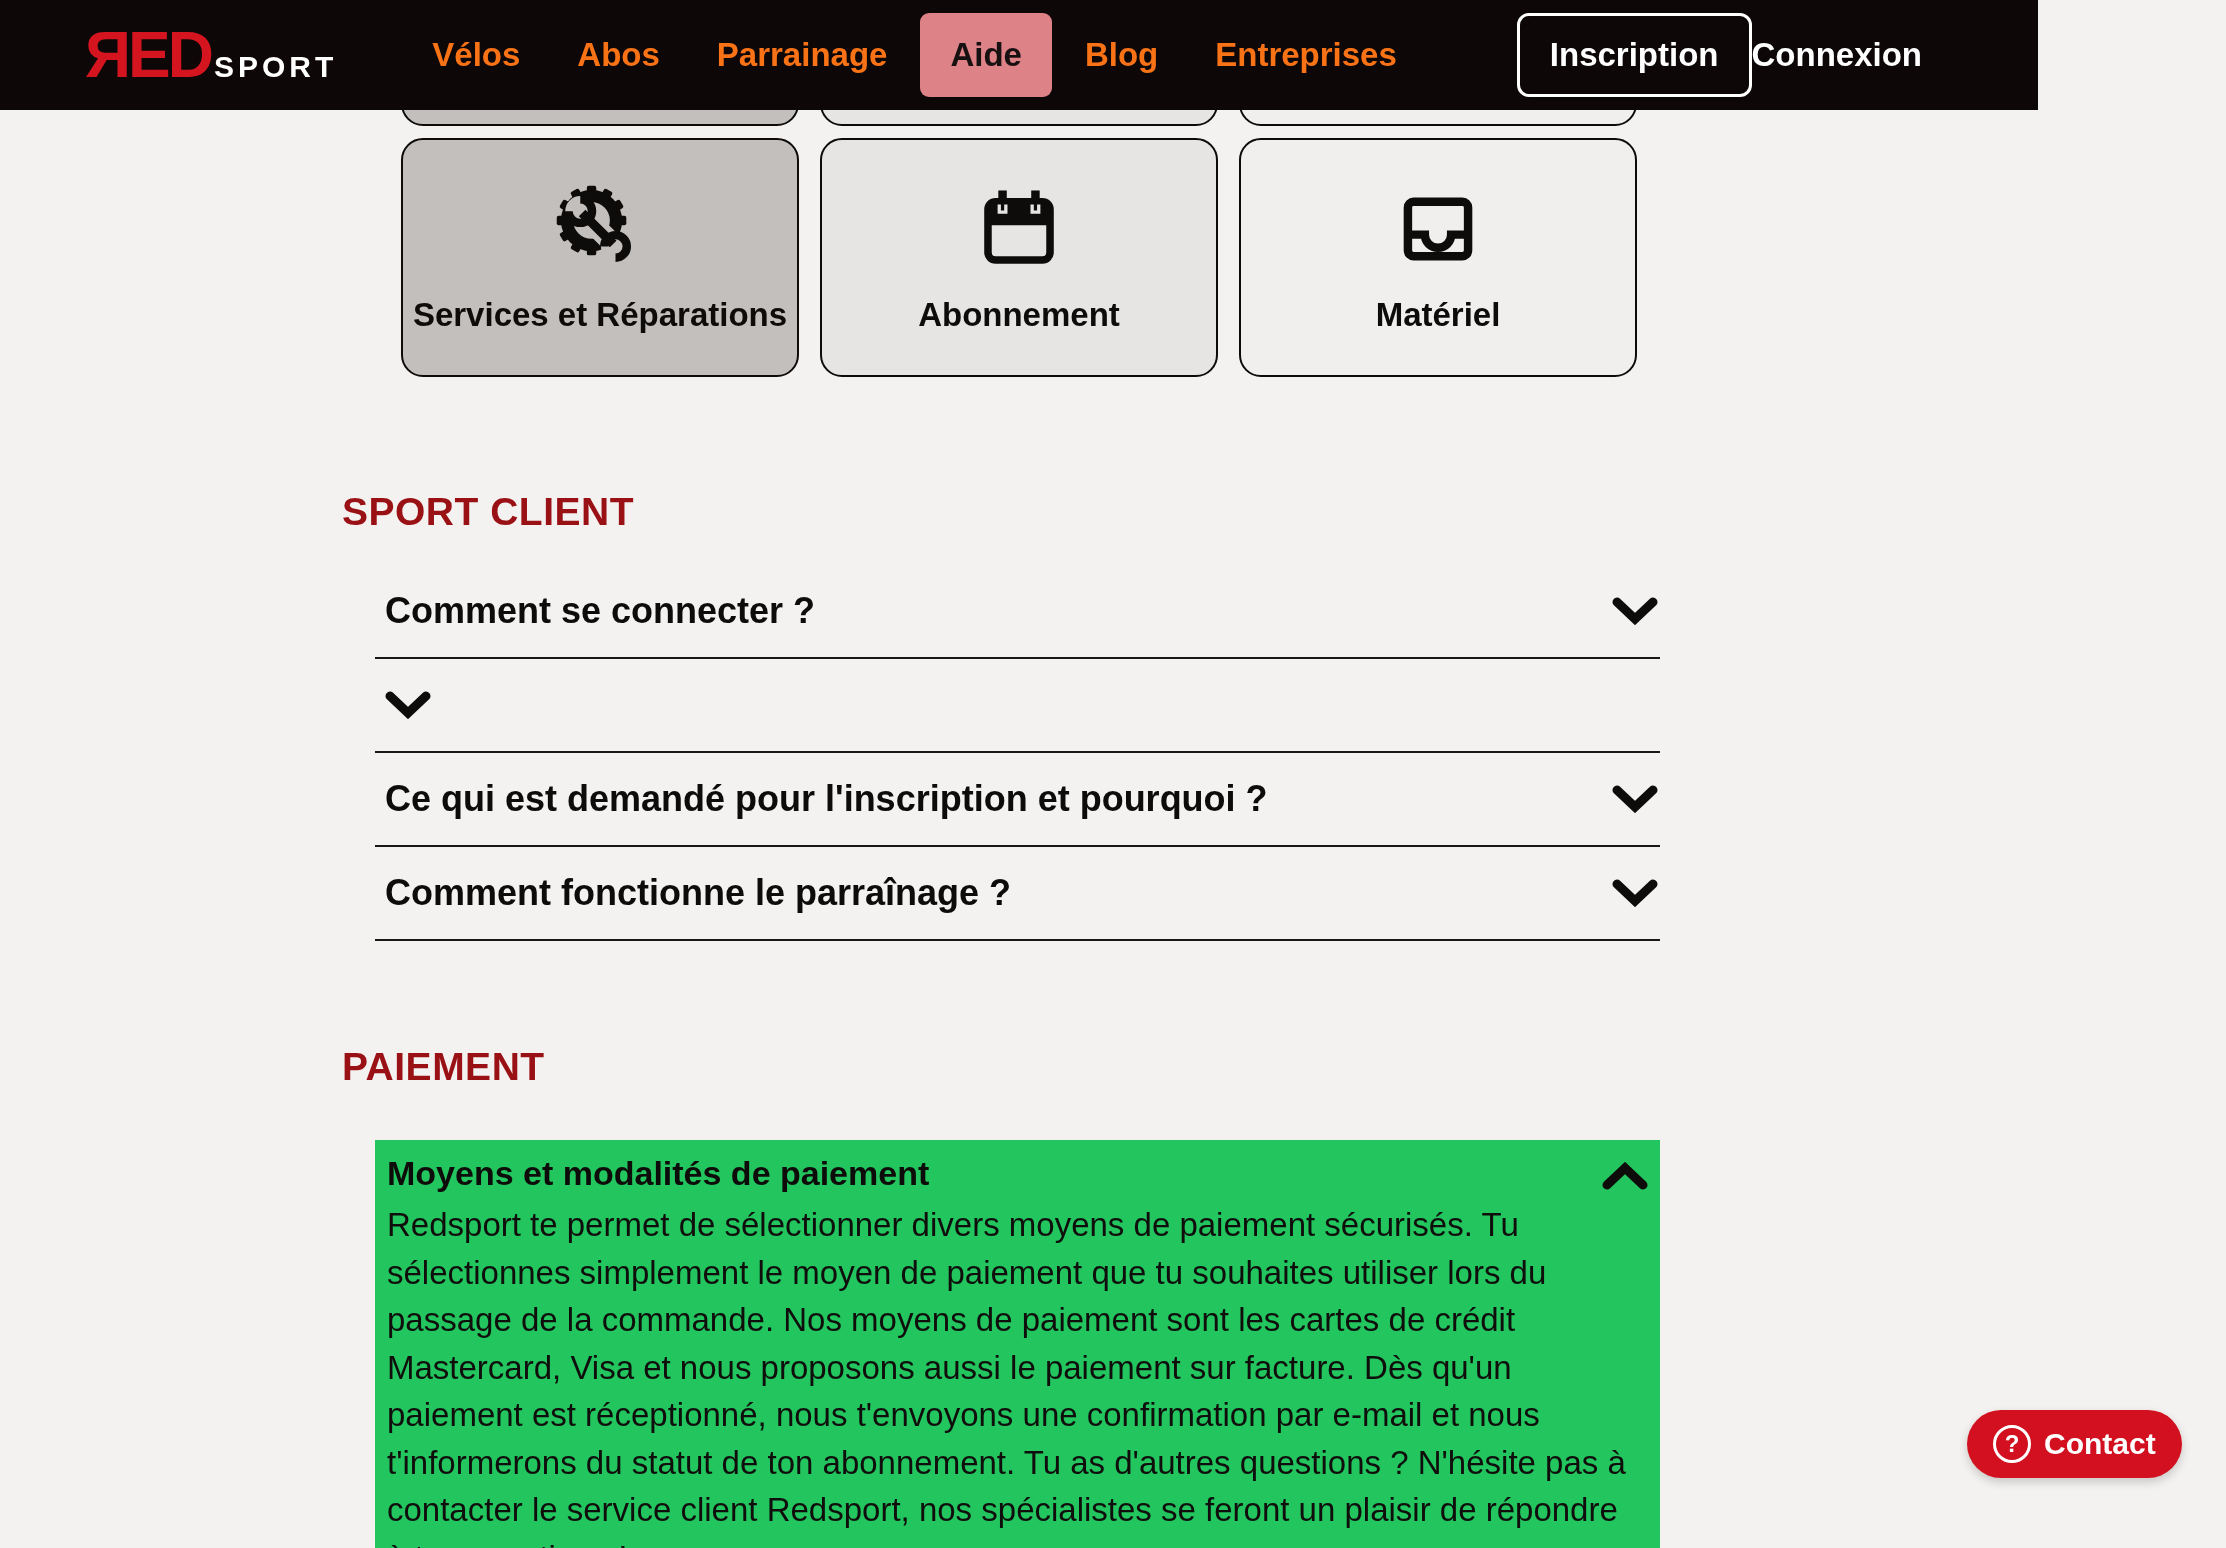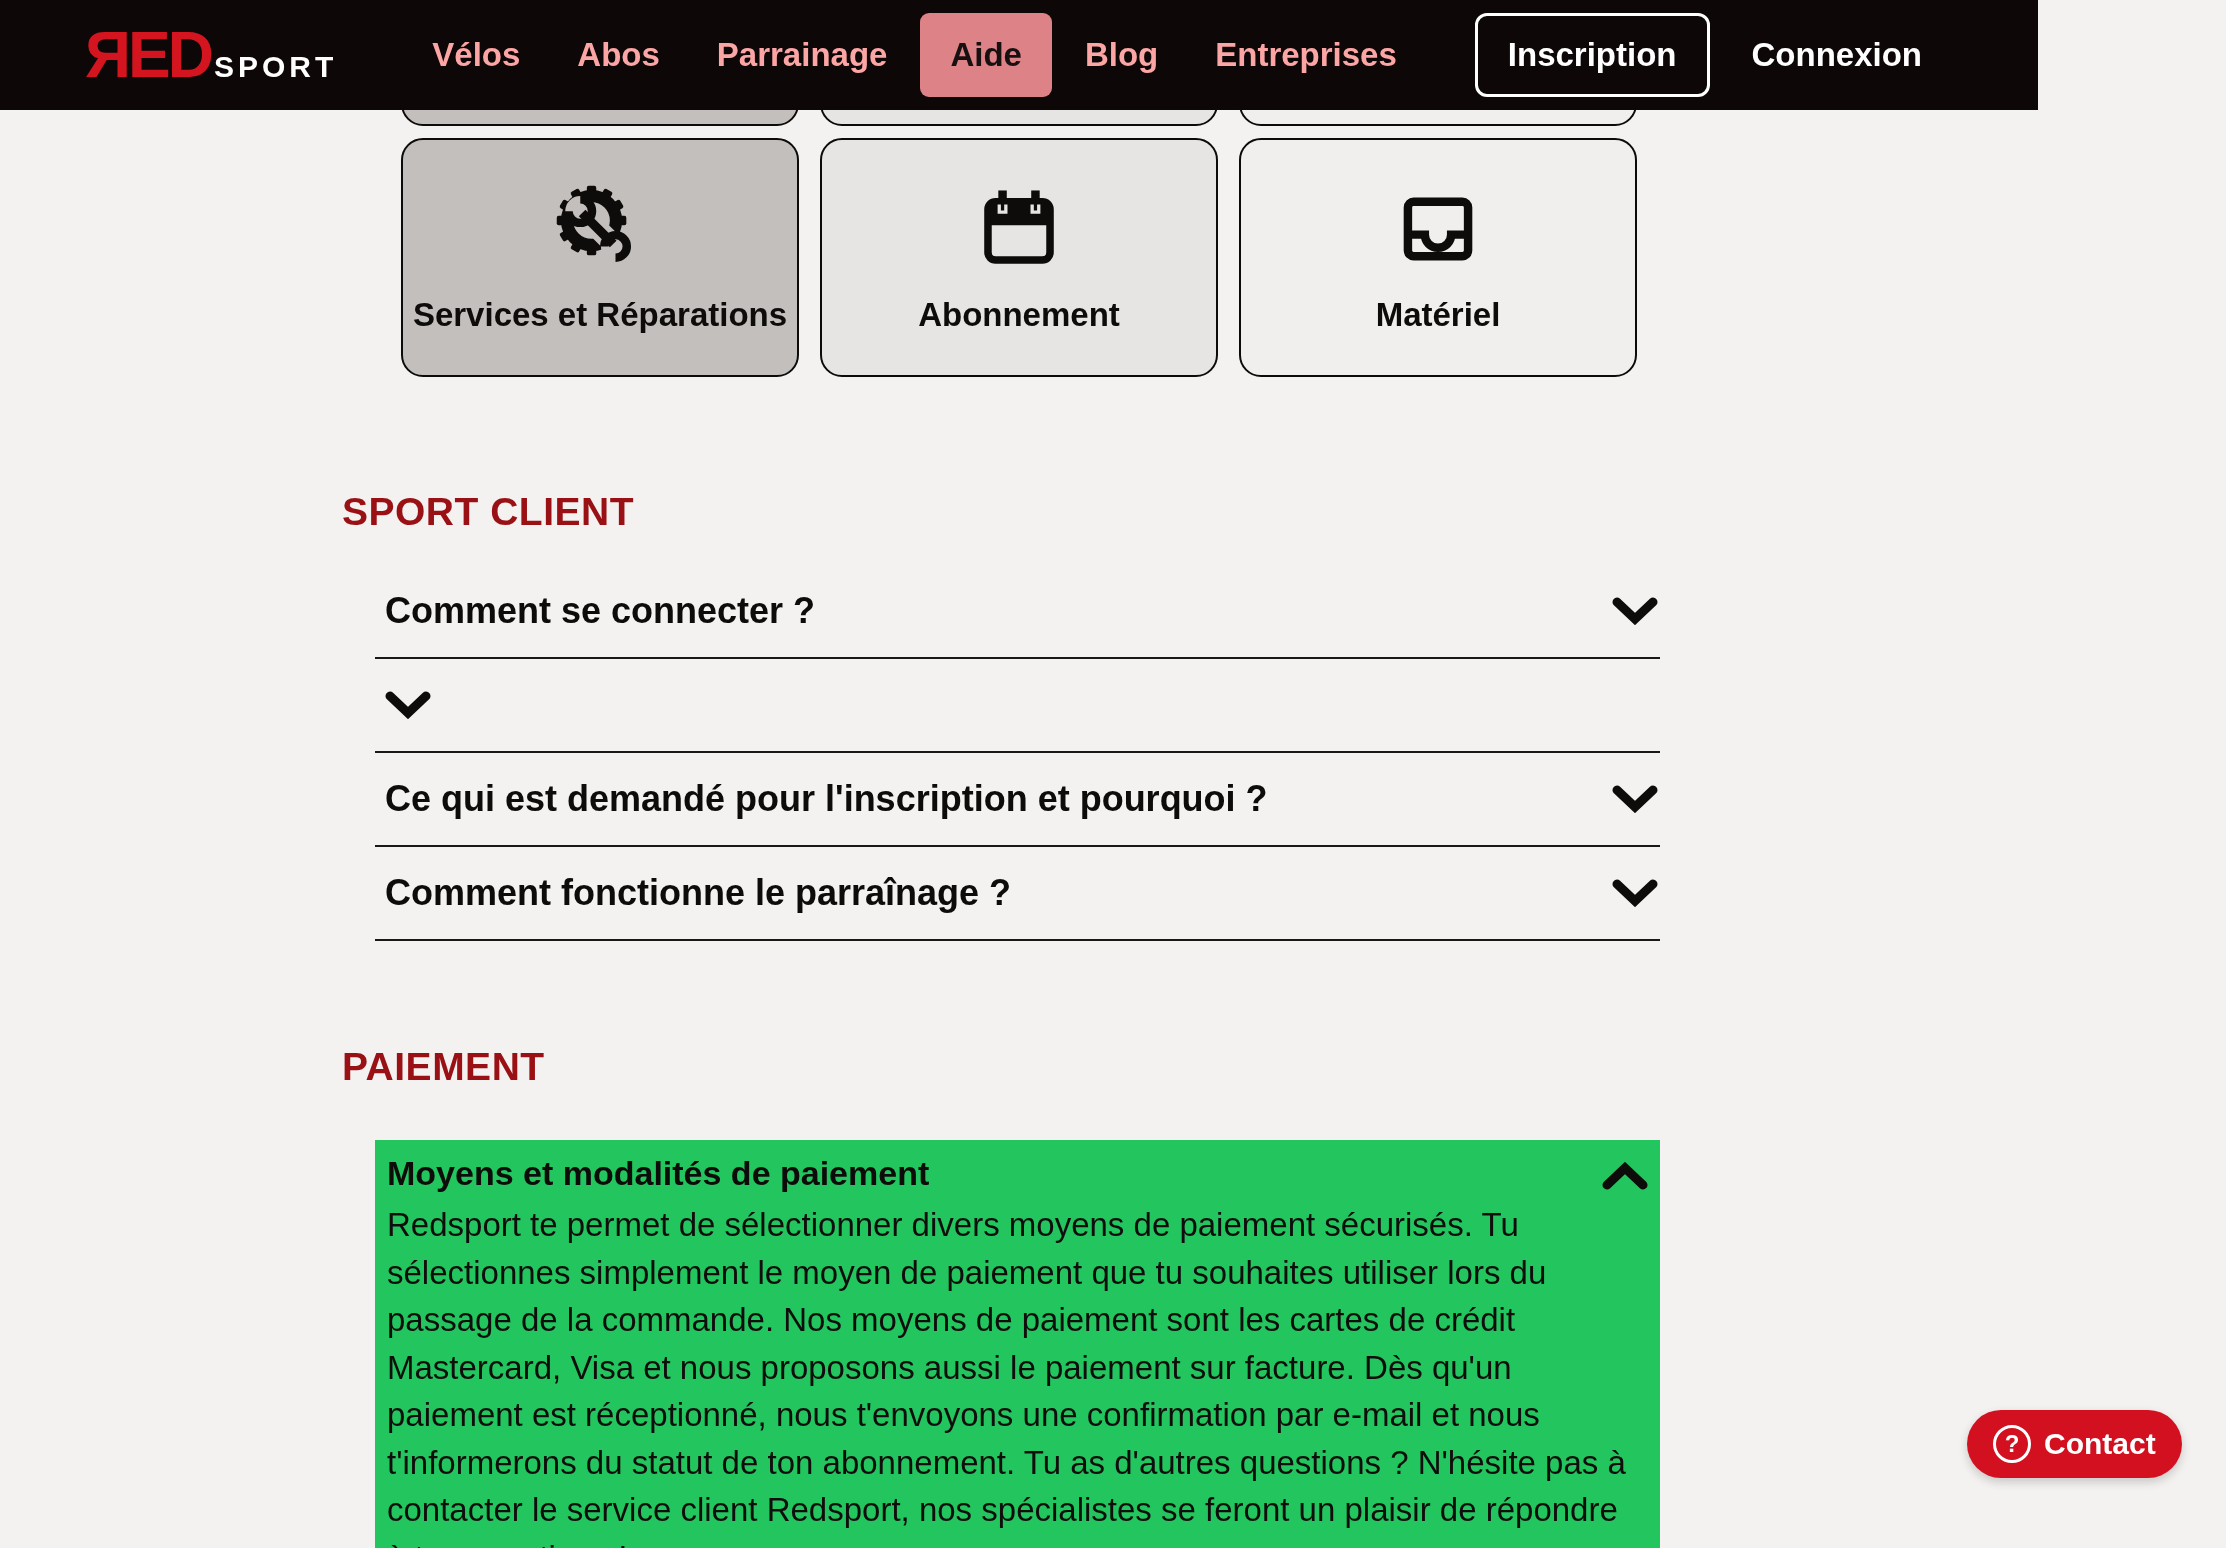--- a/index.html
+++ b/index.html
@@ -25,31 +25,31 @@
     font-size: 64px; font-weight: 800; line-height: 0.82;
     letter-spacing: -3px;
   }
   .logo-sport {
     color: #ffffff; font-size: 30px; font-weight: 700;
     letter-spacing: 4px; margin-left: 3px; line-height: 1;
     position: relative; top: 1px;
   }
   .main-nav { display: flex; align-items: center; gap: 57px; margin-left: 95px; height: 100%; }
   .nav-item {
-    color: #fca5a5; font-size: 33px; font-weight: 700;
+    color: #f97316; font-size: 33px; font-weight: 700;
     text-decoration: none; cursor: pointer; white-space: nowrap;
     display: flex; align-items: center; height: 84px;
   }
   .nav-item.active {
     background: var(--pink, #dd8287);
     color: #171010;
     padding: 16px 30px; margin: 0 -24px;
     border-radius: 9px;
   }
-  .nav-right { margin-left: auto; display: flex; align-items: center; gap: 42px; }
+  .nav-right { margin-left: auto; display: flex; align-items: center; }
   .btn-inscription {
     height: 84px; padding: 0 30px;
     background: transparent; color: #ffffff;
     border: 3px solid #ffffff; border-radius: 12px;
     font-family: inherit; font-size: 33px; font-weight: 700;
     cursor: pointer; white-space: nowrap;
   }
   .nav-connexion {
     color: #ffffff; font-size: 33px; font-weight: 700;
     text-decoration: none; cursor: pointer; white-space: nowrap;

